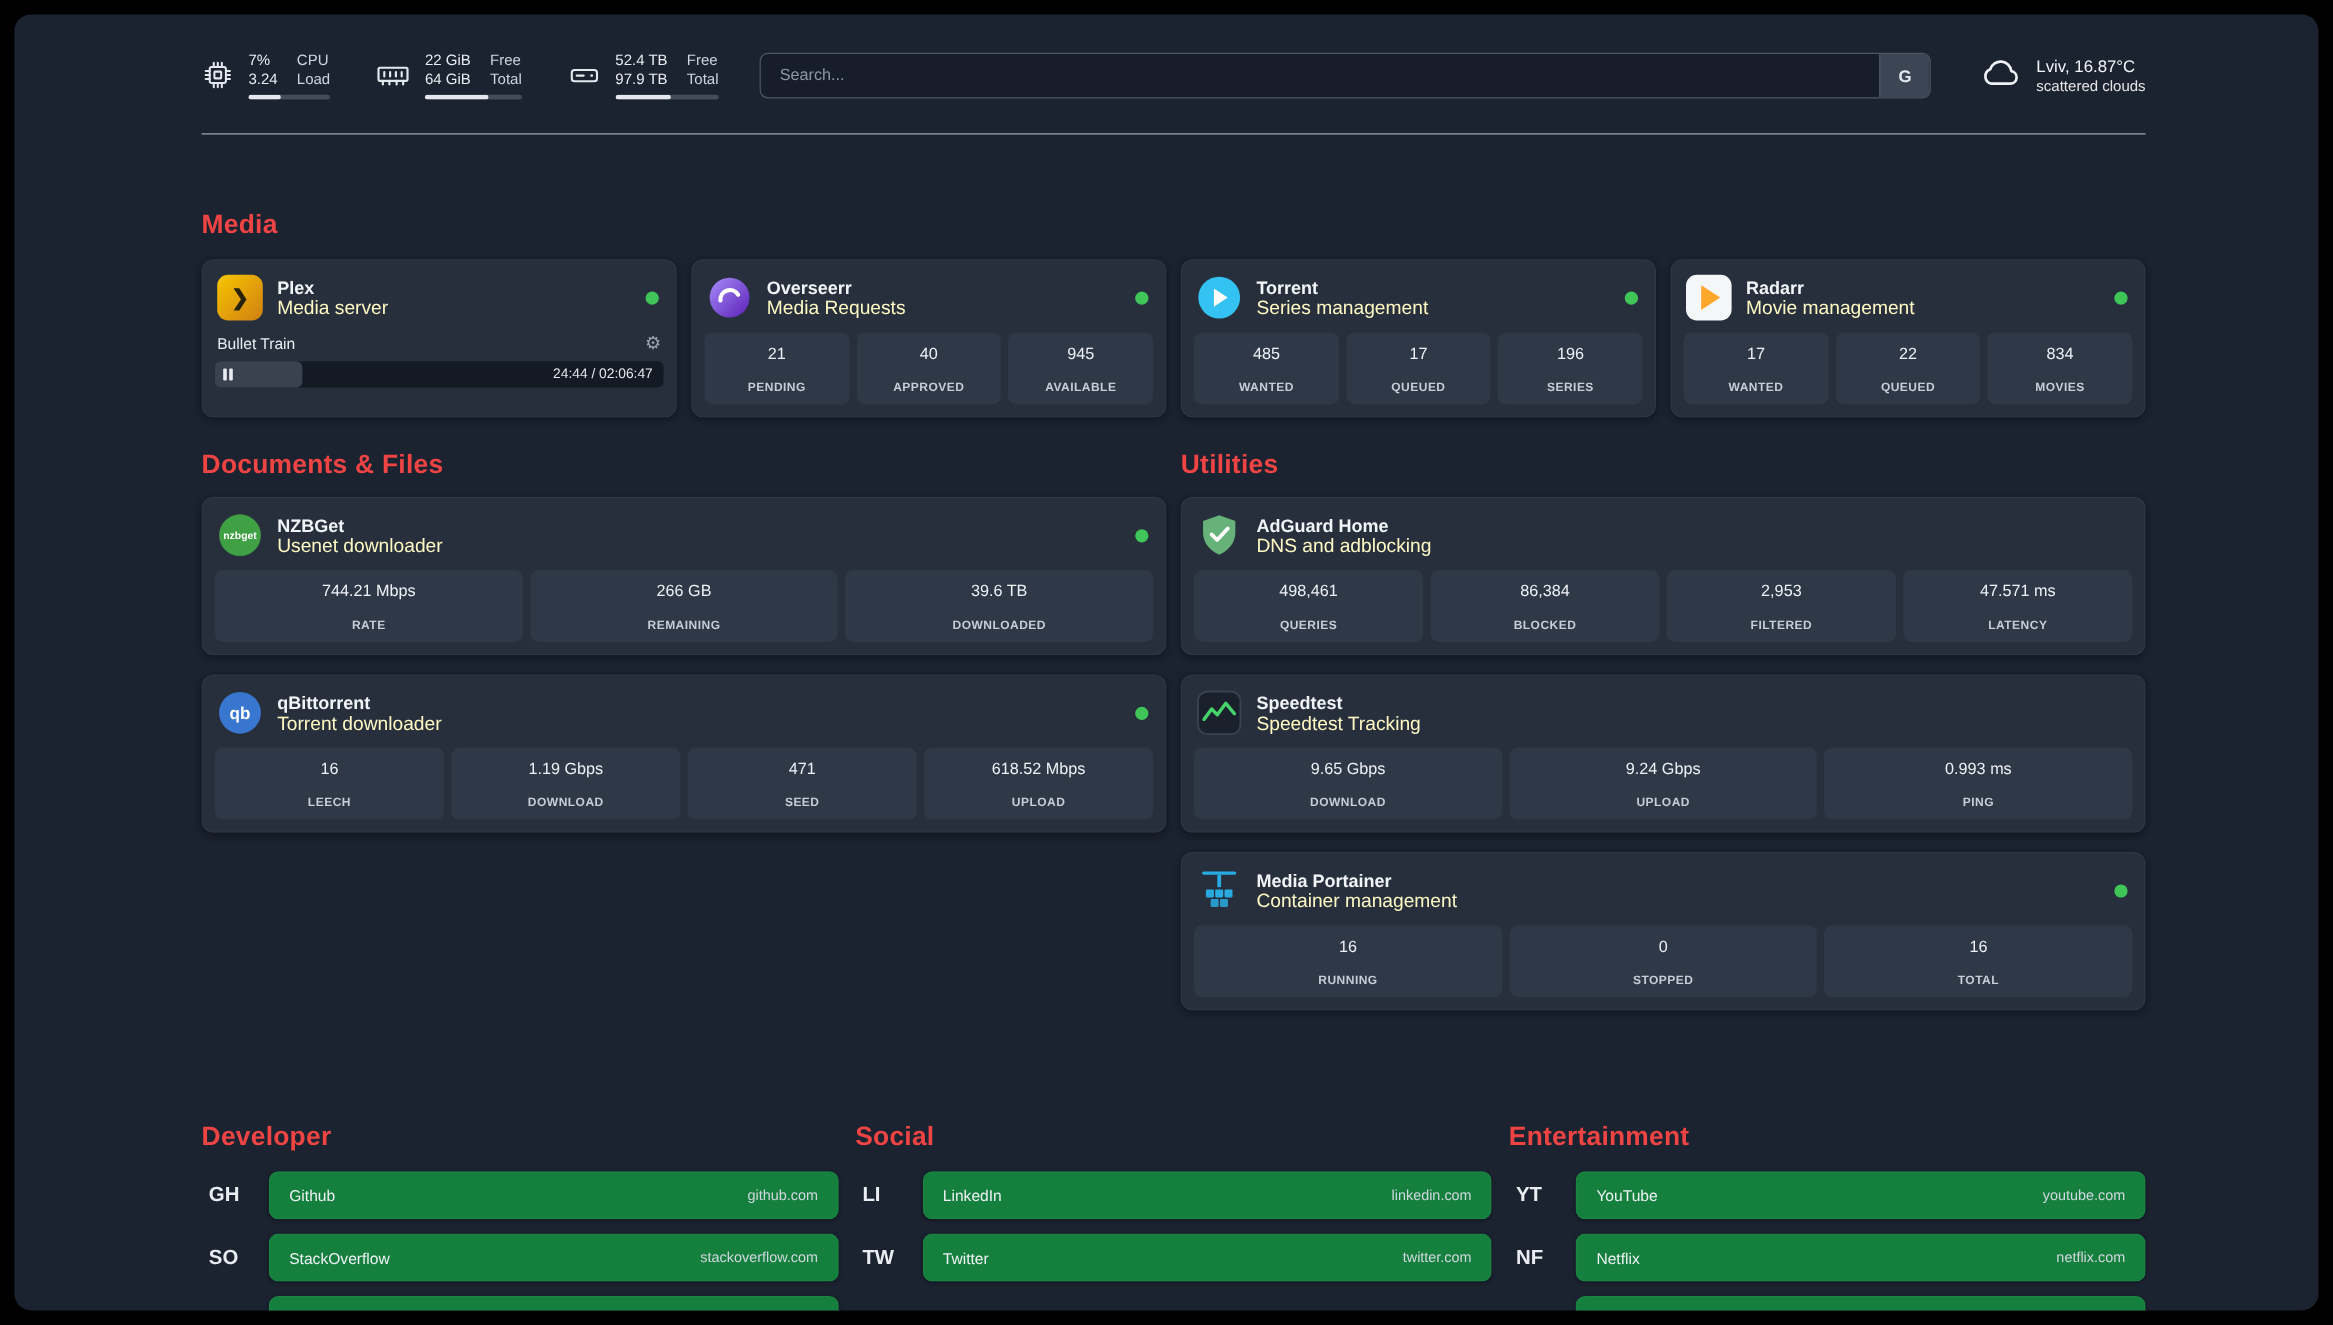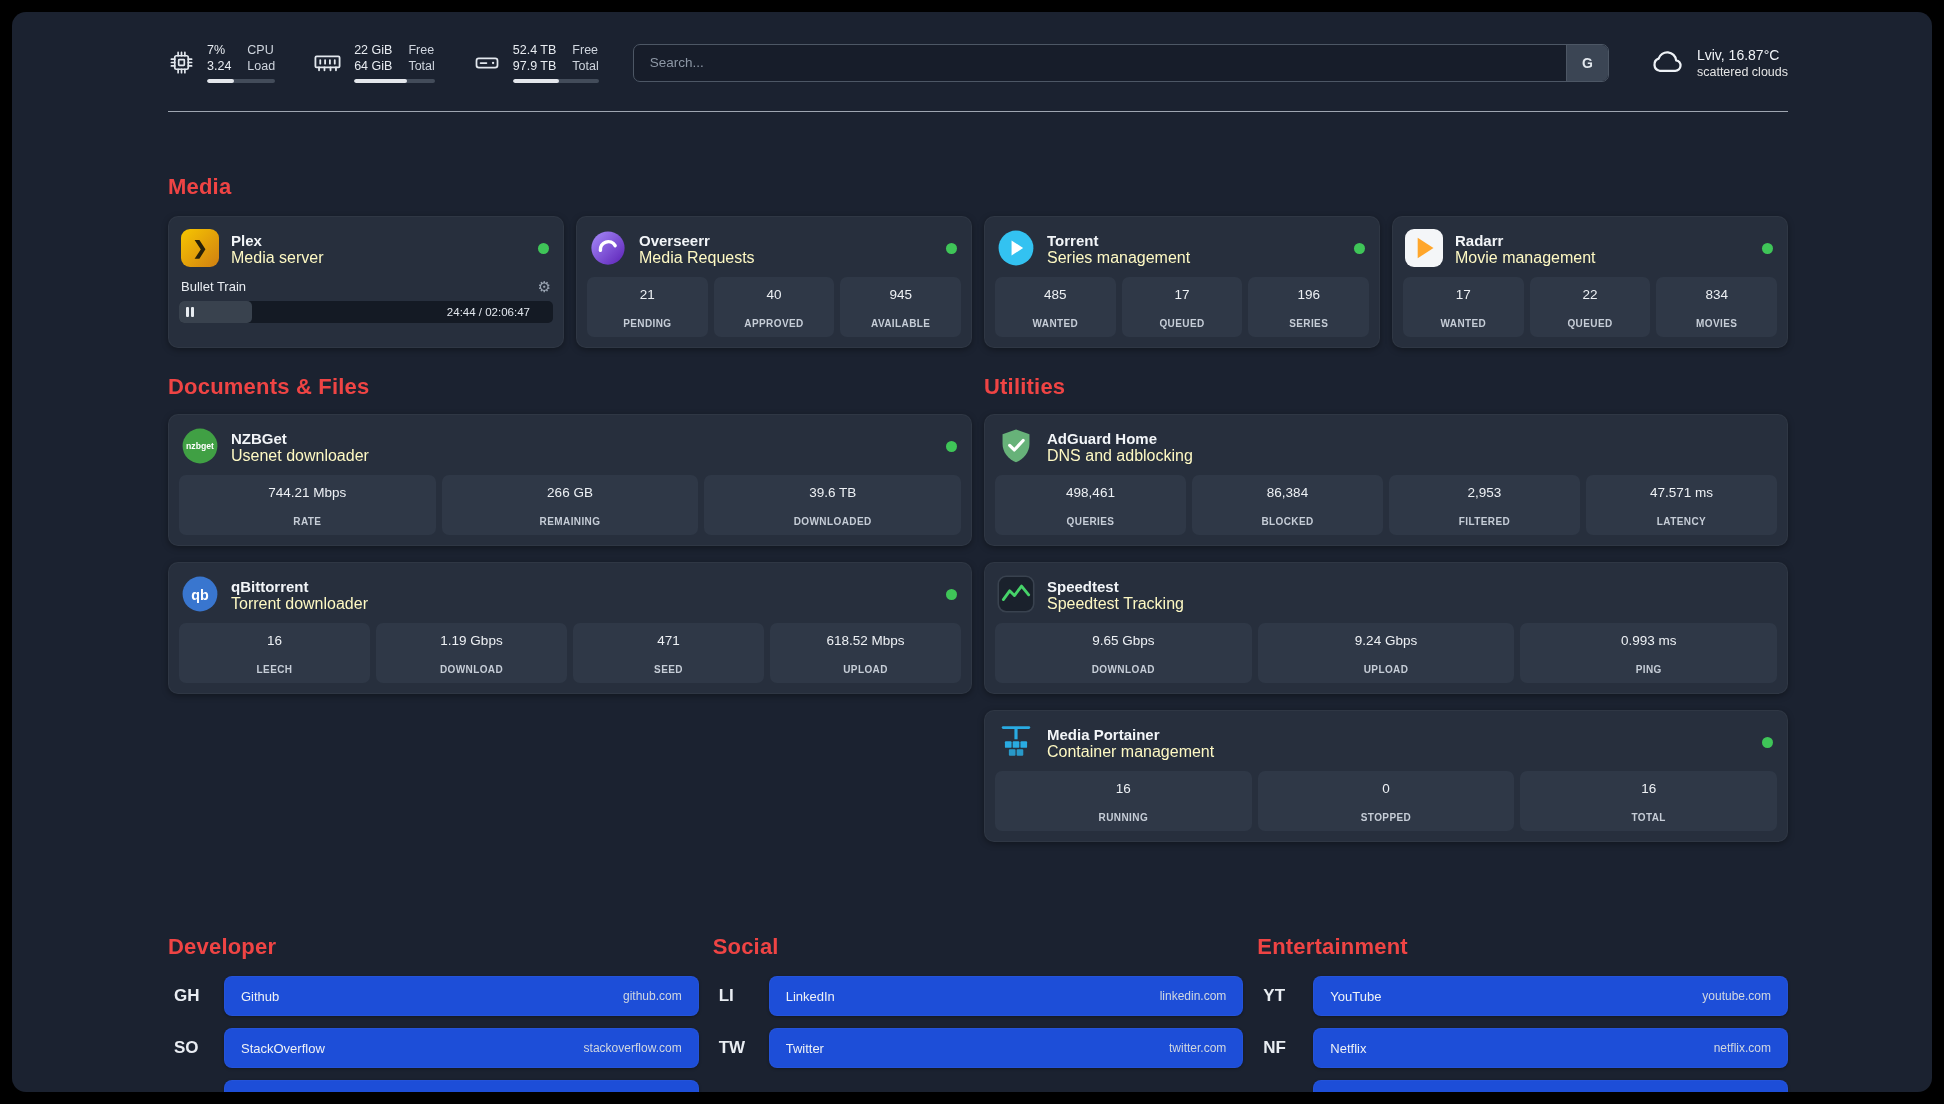--- a/index.html
+++ b/index.html
@@ -51,34 +51,34 @@
   
   .plex-bg{background:linear-gradient(135deg,#f7c600,#d07f12)}
   .plex-glyph{font-size:18px;font-weight:700;color:#27210a}
   .player-top{display:flex;align-items:center;justify-content:space-between;margin:2px 2px 7px}
   .player-title{font-size:13px;color:#e9edf2}
   .gear-icon{font-size:15px;color:#99a3b1;cursor:pointer;line-height:1}
   .player-bar{position:relative;height:22px;background:#141a24;border-radius:5px;display:flex;align-items:center}
   .player-fill{position:absolute;left:0;top:0;bottom:0;background:#39424e;border-radius:5px;display:flex;align-items:center;padding-left:7px}
   .pause-icon{display:flex;gap:2.5px;cursor:pointer}
   .pause-icon i{display:block;width:2.5px;height:10px;background:#e8ecf1;border-radius:1px}
-  .player-time{margin-left:auto;position:relative;z-index:1;font-size:11.5px;color:#e2e7ee;padding-right:23px}
+  .player-time{margin-left:auto;position:relative;z-index:1;font-size:11.5px;color:#e2e7ee;padding-right:9px}
 
   .two-col{display:grid;grid-template-columns:1fr 1fr;gap:12px;margin-top:26px}
   .col h2{margin-bottom:14px}
   .col-cards{display:flex;flex-direction:column;gap:16px}
   .card.header-only .card-header{padding-bottom:2px}
 
   
   .bookmarks{display:grid;grid-template-columns:1fr 1fr 1fr;gap:14px;margin-top:92px}
   .bm-group h2{margin-bottom:16px}
   .bm-rows{display:flex;flex-direction:column;gap:12px}
   .bm-row{display:flex;align-items:center}
   .bm-abbr{width:56px;font-size:17px;font-weight:600;color:#e9edf2;padding-left:6px;flex:none}
-  .bm-pill{flex:1;height:40px;background:#1d4ed8;border:1px solid rgba(255,255,255,.03);border-radius:8px;display:flex;align-items:center;justify-content:space-between;padding:0 16px;cursor:pointer;box-shadow:0 1px 3px rgba(0,0,0,.3)}
+  .bm-pill{flex:1;height:40px;background:#15803d;border:1px solid rgba(255,255,255,.03);border-radius:8px;display:flex;align-items:center;justify-content:space-between;padding:0 16px;cursor:pointer;box-shadow:0 1px 3px rgba(0,0,0,.3)}
   .bm-name{font-size:13px;color:#eef1f5}
   .bm-url{font-size:12px;color:#d0d7e0}
 </style>
 </head>
 <body>
 
 <div class="dashboard">
 
   <header class="topbar">
     <div class="sys-stats">

